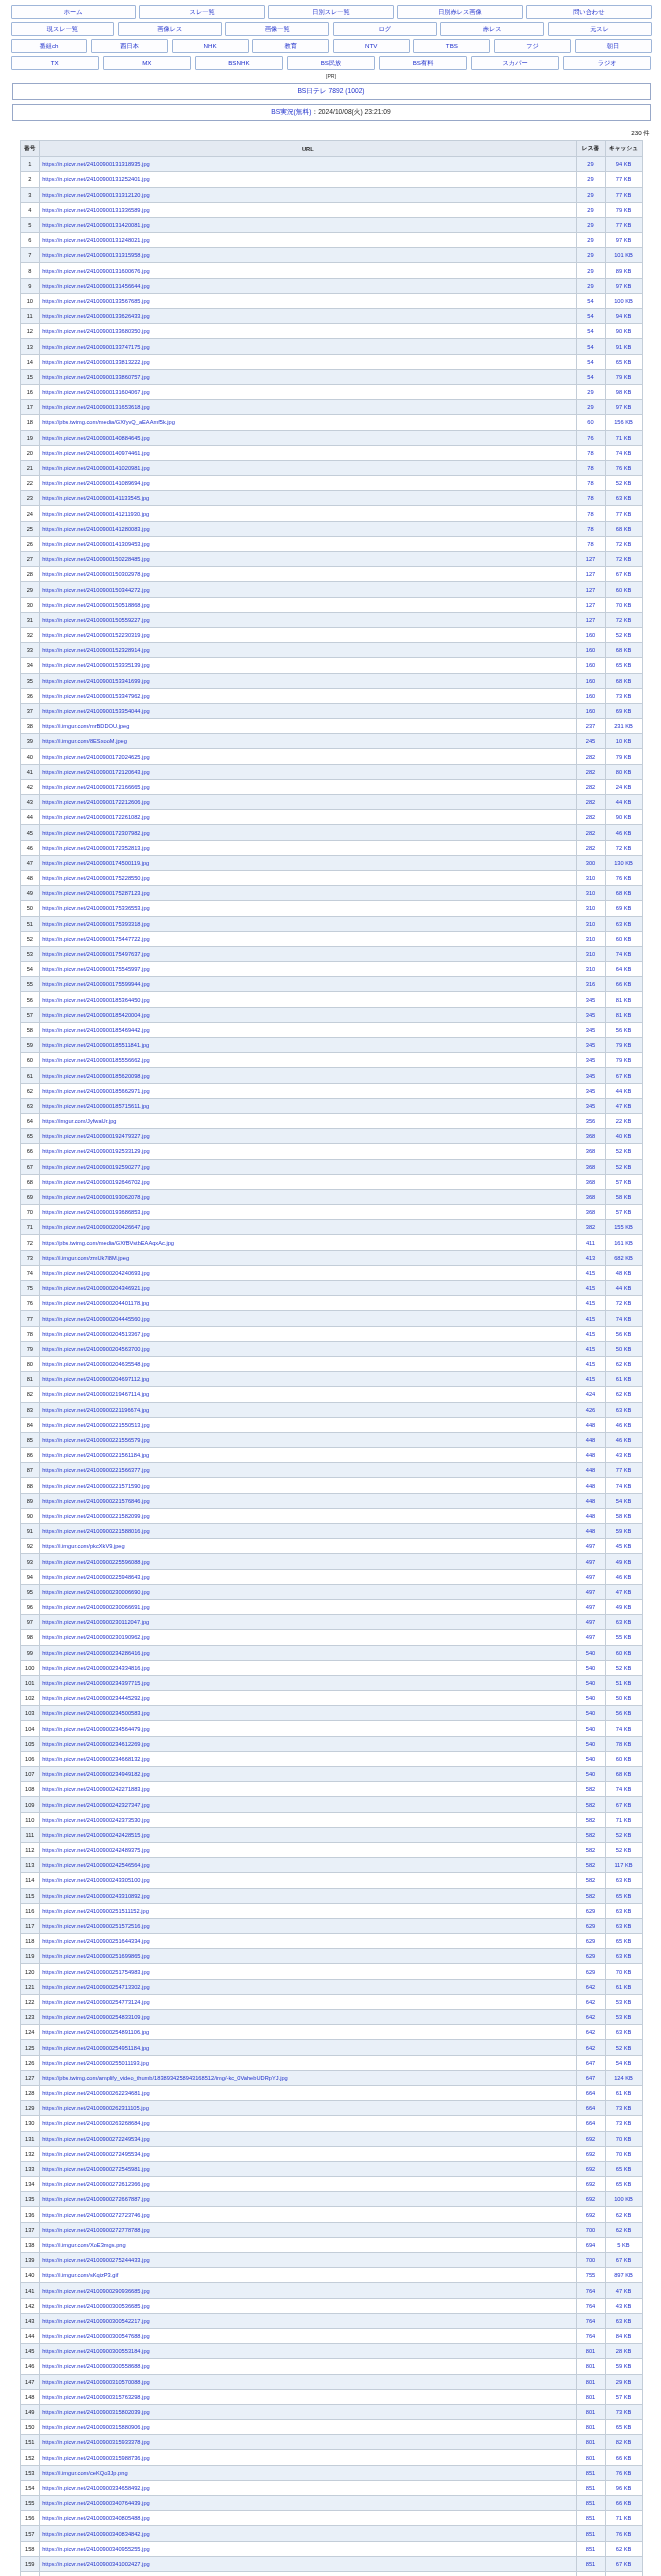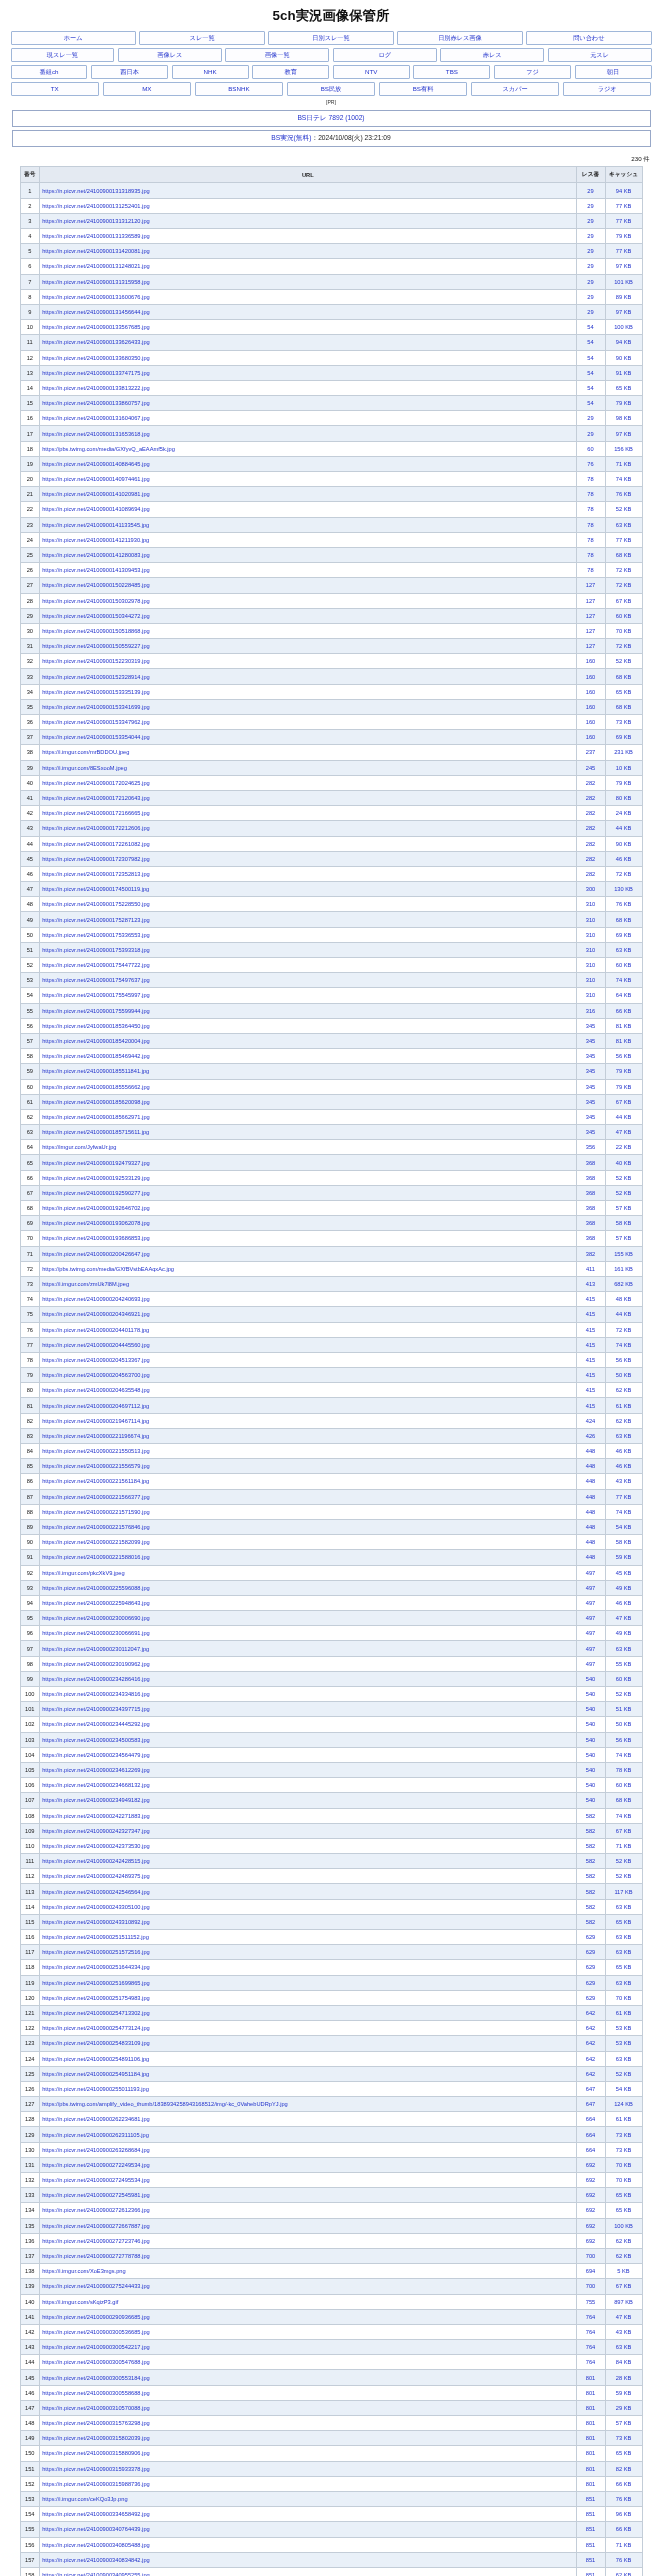--- a/index.html
+++ b/index.html
@@ -34,21 +34,20 @@
   td.url a,td.res a,td.cache a{color:var(--link);text-decoration:none;cursor:pointer;}
   td.res{text-align:center;}
   td.cache{text-align:center;white-space:nowrap;}
   tr.stripe{background:var(--stripe);}
 </style>
 </head>
 <body>
 
 <div class="page">
 
-  <h1 class="title">5ch実況画像保管所</h1>
 
   <div class="nav">
       <div class="nav-row">
         <a class="nav-btn">ホーム</a>
         <a class="nav-btn">スレ一覧</a>
         <a class="nav-btn">日別スレ一覧</a>
         <a class="nav-btn">日別赤レス画像</a>
         <a class="nav-btn">問い合わせ</a>
       </div>
       <div class="nav-row">

